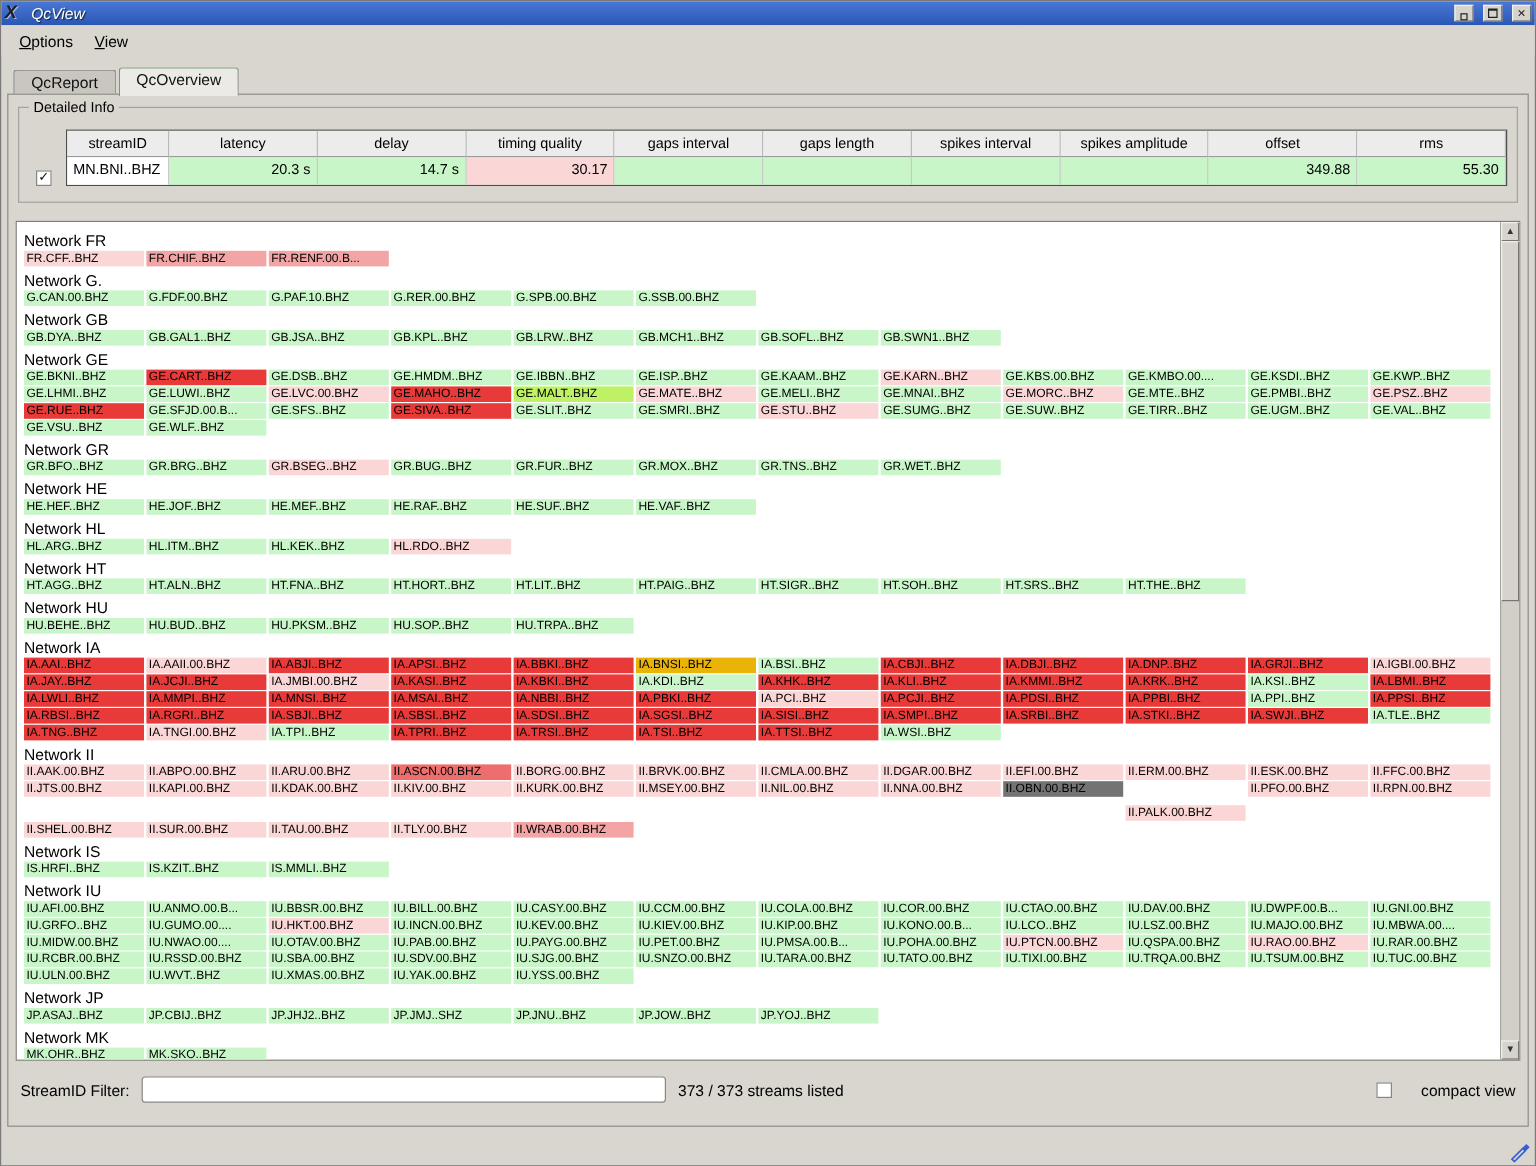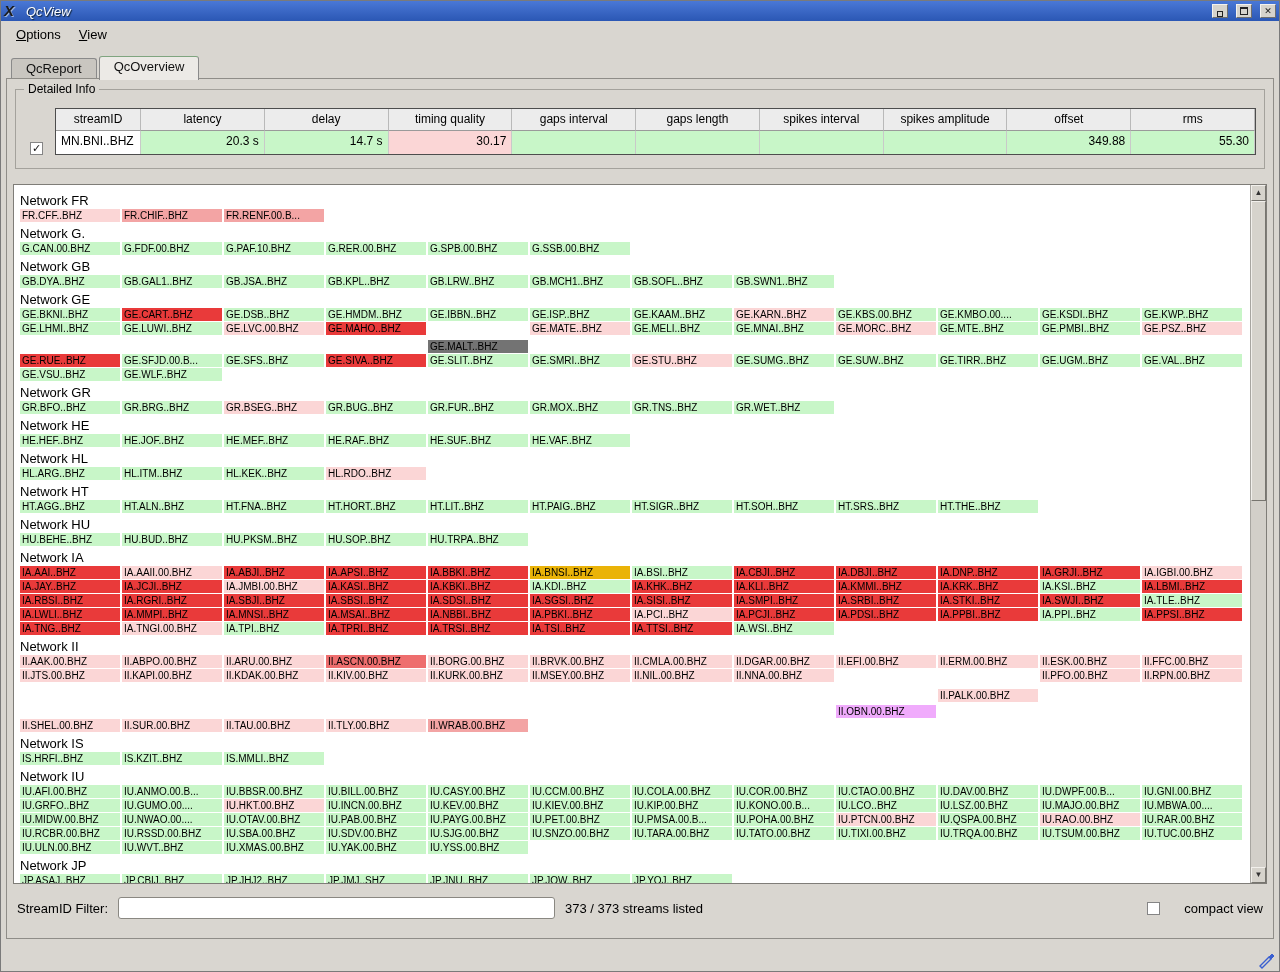--- a/index.html
+++ b/index.html
@@ -187,21 +187,21 @@
           <div class="cell" style="background: rgb(200, 246, 200);">GE.KBS.00.BHZ</div>
           <div class="cell" style="background: rgb(200, 246, 200);">GE.KMBO.00....</div>
           <div class="cell" style="background: rgb(200, 246, 200);">GE.KSDI..BHZ</div>
           <div class="cell" style="background: rgb(200, 246, 200);">GE.KWP..BHZ</div>
         </div>
         <div class="stream-row">
           <div class="cell" style="background: rgb(200, 246, 200);">GE.LHMI..BHZ</div>
           <div class="cell" style="background: rgb(200, 246, 200);">GE.LUWI..BHZ</div>
           <div class="cell" style="background: rgb(251, 214, 214);">GE.LVC.00.BHZ</div>
           <div class="cell" style="background: rgb(233, 58, 58);">GE.MAHO..BHZ</div>
-          <div class="cell" style="background: #737373; margin-top: 18px;">GE.MALT..BHZ</div>
+          <div class="cell" style="background: #bef264;">GE.MALT..BHZ</div>
           <div class="cell" style="background: rgb(251, 214, 214);">GE.MATE..BHZ</div>
           <div class="cell" style="background: rgb(200, 246, 200);">GE.MELI..BHZ</div>
           <div class="cell" style="background: rgb(200, 246, 200);">GE.MNAI..BHZ</div>
           <div class="cell" style="background: rgb(251, 214, 214);">GE.MORC..BHZ</div>
           <div class="cell" style="background: rgb(200, 246, 200);">GE.MTE..BHZ</div>
           <div class="cell" style="background: rgb(200, 246, 200);">GE.PMBI..BHZ</div>
           <div class="cell" style="background: rgb(251, 214, 214);">GE.PSZ..BHZ</div>
         </div>
         <div class="stream-row">
           <div class="cell" style="background: rgb(233, 58, 58);">GE.RUE..BHZ</div>
@@ -292,48 +292,48 @@
           <div class="cell" style="background: rgb(233, 58, 58);">IA.KBKI..BHZ</div>
           <div class="cell" style="background: rgb(200, 246, 200);">IA.KDI..BHZ</div>
           <div class="cell" style="background: rgb(233, 58, 58);">IA.KHK..BHZ</div>
           <div class="cell" style="background: rgb(233, 58, 58);">IA.KLI..BHZ</div>
           <div class="cell" style="background: rgb(233, 58, 58);">IA.KMMI..BHZ</div>
           <div class="cell" style="background: rgb(233, 58, 58);">IA.KRK..BHZ</div>
           <div class="cell" style="background: rgb(200, 246, 200);">IA.KSI..BHZ</div>
           <div class="cell" style="background: rgb(233, 58, 58);">IA.LBMI..BHZ</div>
         </div>
         <div class="stream-row">
+          <div class="cell" style="background: rgb(233, 58, 58);">IA.LWLI..BHZ</div>
+          <div class="cell" style="background: rgb(233, 58, 58);">IA.MMPI..BHZ</div>
+          <div class="cell" style="background: rgb(233, 58, 58);">IA.MNSI..BHZ</div>
+          <div class="cell" style="background: rgb(233, 58, 58);">IA.MSAI..BHZ</div>
+          <div class="cell" style="background: rgb(233, 58, 58);">IA.NBBI..BHZ</div>
+          <div class="cell" style="background: rgb(233, 58, 58);">IA.PBKI..BHZ</div>
+          <div class="cell" style="background: rgb(251, 214, 214);">IA.PCI..BHZ</div>
+          <div class="cell" style="background: rgb(233, 58, 58);">IA.PCJI..BHZ</div>
+          <div class="cell" style="background: rgb(233, 58, 58);">IA.PDSI..BHZ</div>
+          <div class="cell" style="background: rgb(233, 58, 58);">IA.PPBI..BHZ</div>
+          <div class="cell" style="background: rgb(200, 246, 200);">IA.PPI..BHZ</div>
+          <div class="cell" style="background: rgb(233, 58, 58);">IA.PPSI..BHZ</div>
+        </div>
+        <div class="stream-row">
           <div class="cell" style="background: rgb(233, 58, 58);">IA.RBSI..BHZ</div>
           <div class="cell" style="background: rgb(233, 58, 58);">IA.RGRI..BHZ</div>
           <div class="cell" style="background: rgb(233, 58, 58);">IA.SBJI..BHZ</div>
           <div class="cell" style="background: rgb(233, 58, 58);">IA.SBSI..BHZ</div>
           <div class="cell" style="background: rgb(233, 58, 58);">IA.SDSI..BHZ</div>
           <div class="cell" style="background: rgb(233, 58, 58);">IA.SGSI..BHZ</div>
           <div class="cell" style="background: rgb(233, 58, 58);">IA.SISI..BHZ</div>
           <div class="cell" style="background: rgb(233, 58, 58);">IA.SMPI..BHZ</div>
           <div class="cell" style="background: rgb(233, 58, 58);">IA.SRBI..BHZ</div>
           <div class="cell" style="background: rgb(233, 58, 58);">IA.STKI..BHZ</div>
           <div class="cell" style="background: rgb(233, 58, 58);">IA.SWJI..BHZ</div>
           <div class="cell" style="background: rgb(200, 246, 200);">IA.TLE..BHZ</div>
         </div>
         <div class="stream-row">
-          <div class="cell" style="background: rgb(233, 58, 58);">IA.LWLI..BHZ</div>
-          <div class="cell" style="background: rgb(233, 58, 58);">IA.MMPI..BHZ</div>
-          <div class="cell" style="background: rgb(233, 58, 58);">IA.MNSI..BHZ</div>
-          <div class="cell" style="background: rgb(233, 58, 58);">IA.MSAI..BHZ</div>
-          <div class="cell" style="background: rgb(233, 58, 58);">IA.NBBI..BHZ</div>
-          <div class="cell" style="background: rgb(233, 58, 58);">IA.PBKI..BHZ</div>
-          <div class="cell" style="background: rgb(251, 214, 214);">IA.PCI..BHZ</div>
-          <div class="cell" style="background: rgb(233, 58, 58);">IA.PCJI..BHZ</div>
-          <div class="cell" style="background: rgb(233, 58, 58);">IA.PDSI..BHZ</div>
-          <div class="cell" style="background: rgb(233, 58, 58);">IA.PPBI..BHZ</div>
-          <div class="cell" style="background: rgb(200, 246, 200);">IA.PPI..BHZ</div>
-          <div class="cell" style="background: rgb(233, 58, 58);">IA.PPSI..BHZ</div>
-        </div>
-        <div class="stream-row">
           <div class="cell" style="background: rgb(233, 58, 58);">IA.TNG..BHZ</div>
           <div class="cell" style="background: rgb(251, 214, 214);">IA.TNGI.00.BHZ</div>
           <div class="cell" style="background: rgb(200, 246, 200);">IA.TPI..BHZ</div>
           <div class="cell" style="background: rgb(233, 58, 58);">IA.TPRI..BHZ</div>
           <div class="cell" style="background: rgb(233, 58, 58);">IA.TRSI..BHZ</div>
           <div class="cell" style="background: rgb(233, 58, 58);">IA.TSI..BHZ</div>
           <div class="cell" style="background: rgb(233, 58, 58);">IA.TTSI..BHZ</div>
           <div class="cell" style="background: rgb(200, 246, 200);">IA.WSI..BHZ</div>
         </div>
         <div class="net-header">Network II</div>
@@ -353,21 +353,21 @@
         </div>
         <div class="stream-row">
           <div class="cell" style="background: rgb(251, 214, 214);">II.JTS.00.BHZ</div>
           <div class="cell" style="background: rgb(251, 214, 214);">II.KAPI.00.BHZ</div>
           <div class="cell" style="background: rgb(251, 214, 214);">II.KDAK.00.BHZ</div>
           <div class="cell" style="background: rgb(251, 214, 214);">II.KIV.00.BHZ</div>
           <div class="cell" style="background: rgb(251, 214, 214);">II.KURK.00.BHZ</div>
           <div class="cell" style="background: rgb(251, 214, 214);">II.MSEY.00.BHZ</div>
           <div class="cell" style="background: rgb(251, 214, 214);">II.NIL.00.BHZ</div>
           <div class="cell" style="background: rgb(251, 214, 214);">II.NNA.00.BHZ</div>
-          <div class="cell" style="background: #f0abfc; margin-top: 36px;">II.OBN.00.BHZ</div>
+          <div class="cell" style="background: #737373;">II.OBN.00.BHZ</div>
           <div class="cell" style="background: rgb(251, 214, 214); margin-top: 20px;">II.PALK.00.BHZ</div>
           <div class="cell" style="background: rgb(251, 214, 214);">II.PFO.00.BHZ</div>
           <div class="cell" style="background: rgb(251, 214, 214);">II.RPN.00.BHZ</div>
         </div>
         <div class="stream-row">
           <div class="cell" style="background: rgb(251, 214, 214);">II.SHEL.00.BHZ</div>
           <div class="cell" style="background: rgb(251, 214, 214);">II.SUR.00.BHZ</div>
           <div class="cell" style="background: rgb(251, 214, 214);">II.TAU.00.BHZ</div>
           <div class="cell" style="background: rgb(251, 214, 214);">II.TLY.00.BHZ</div>
           <div class="cell" style="background: rgb(243, 164, 164);">II.WRAB.00.BHZ</div>

